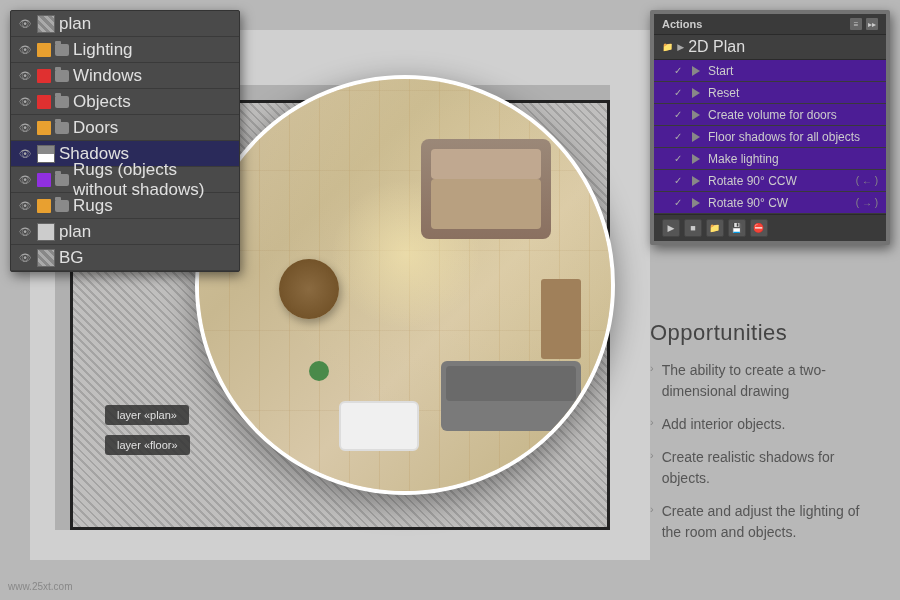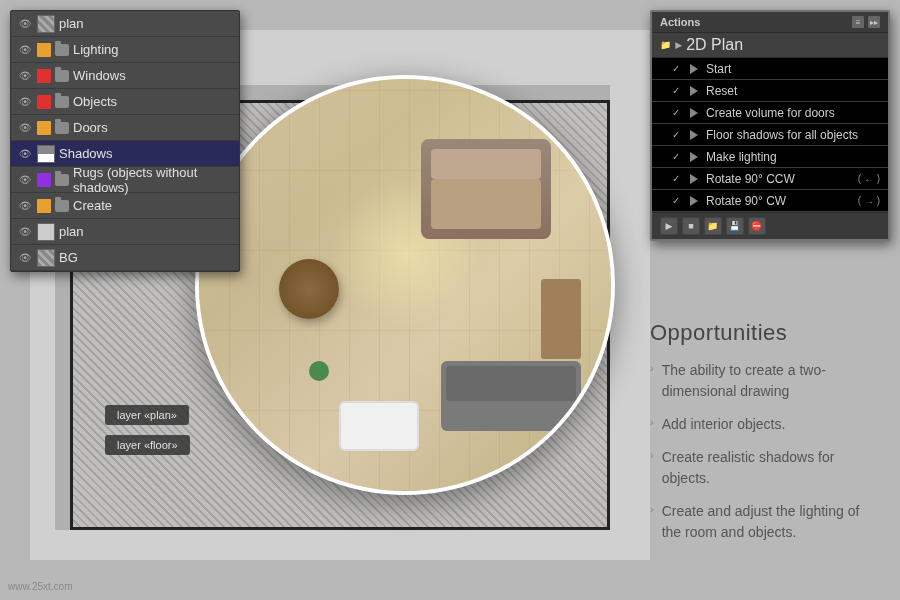--- a/index.html
+++ b/index.html
@@ -259,37 +259,37 @@
 
     .layer-thumb {
       width: 18px;
       height: 18px;
       background: #888;
       border: 1px solid #666;
       flex-shrink: 0;
     }
 
     .layer-name {
-      font-size: 13px;
+      font-size: 17px;
       color: #e0e0e0;
       flex: 1;
     }
 
     .layer-row.selected {
       background: #2a2a5a;
     }
 
     
     .actions-panel {
       position: absolute;
       right: 10px;
       top: 10px;
       width: 240px;
-      background: #000000;
-      border: 2px solid #737373;
+      background: #4c1d95;
+      border: 4px solid #737373;
       border-radius: 2px;
       box-shadow: 2px 4px 12px rgba(0,0,0,0.5);
     }
 
     .actions-header {
       display: flex;
       align-items: center;
       padding: 4px 8px;
       background: #3a3a3a;
       border-bottom: 1px solid #2a2a2a;
@@ -568,21 +568,21 @@
     <div class="layer-row">
       <div class="eye-icon">👁</div>
       <div class="layer-color" style="background: rgb(144, 48, 224);"></div>
       <div class="layer-folder-icon"></div>
       <div class="layer-name">Rugs (objects without shadows)</div>
     </div>
     <div class="layer-row">
       <div class="eye-icon">👁</div>
       <div class="layer-color" style="background: rgb(232, 160, 48);"></div>
       <div class="layer-folder-icon"></div>
-      <div class="layer-name">Create</div>
+      <div class="layer-name">Rugs</div>
     </div>
     <div class="layer-row">
       <div class="eye-icon">👁</div>
       <div class="layer-thumb" style="background: rgb(204, 204, 204);"></div>
       <div class="layer-name">plan</div>
     </div>
     <div class="layer-row">
       <div class="eye-icon">👁</div>
       <div class="layer-thumb" style="background: repeating-linear-gradient(45deg, rgb(136, 136, 136) 0px, rgb(136, 136, 136) 3px, rgb(170, 170, 170) 3px, rgb(170, 170, 170) 6px);"></div>
       <div class="layer-name">BG</div>

